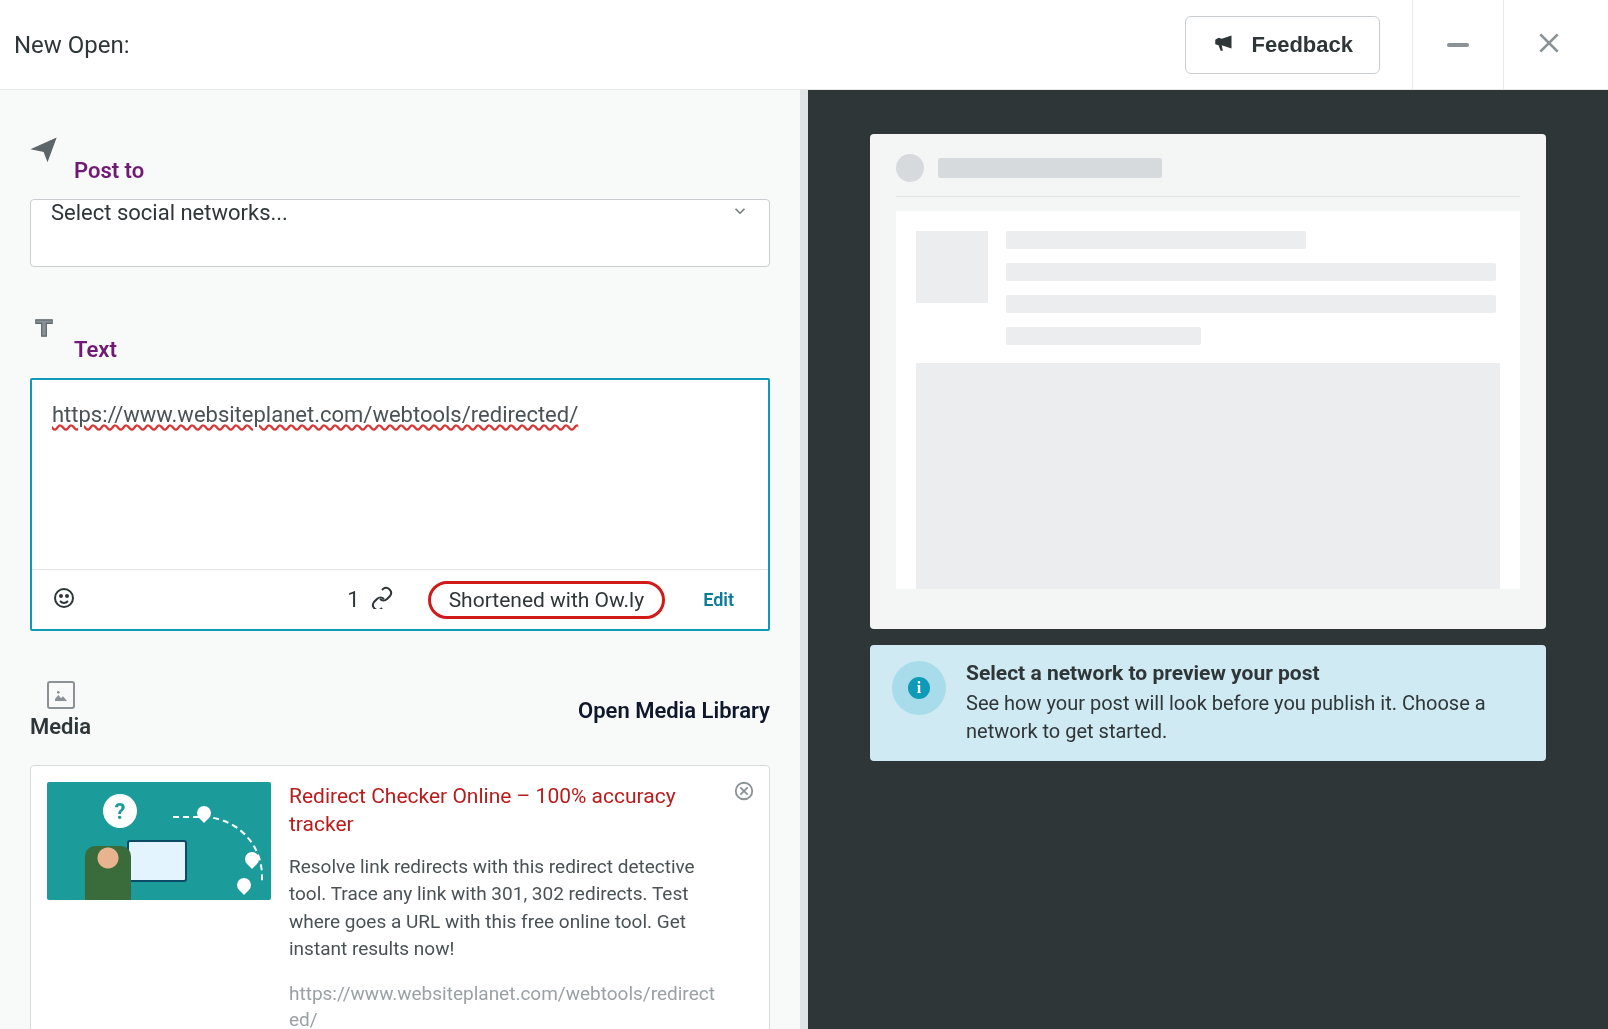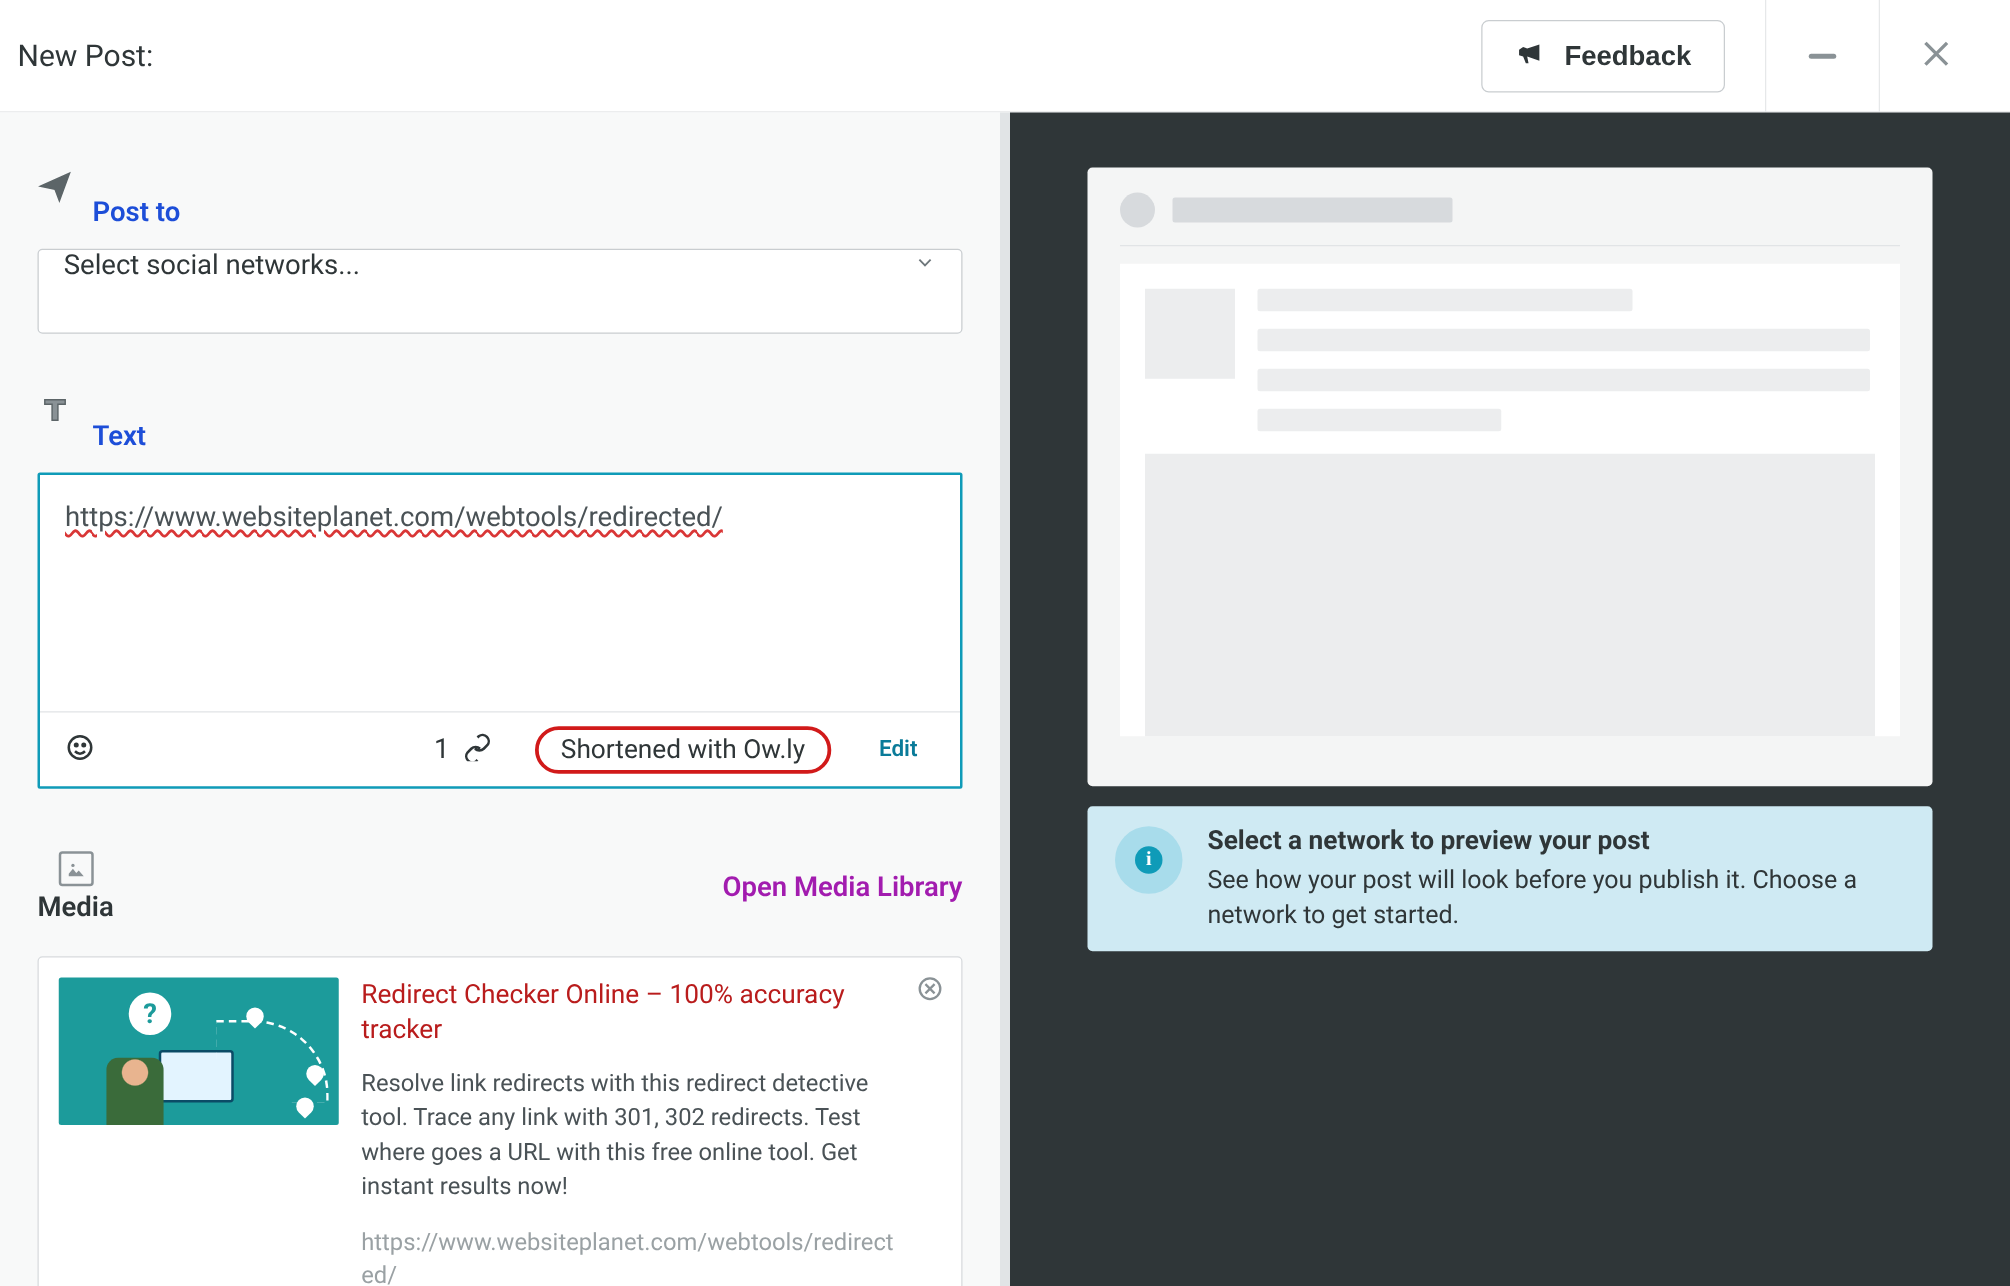--- a/index.html
+++ b/index.html
@@ -84,21 +84,21 @@
     align-items: center;
     gap: 16px;
     margin-bottom: 16px;
   }
   .section-header .icon-slot svg {
     width: 28px; height: 28px; fill: #5c6568; stroke: #5c6568;
   }
   .section-header h3 {
     font-size: 22px;
     font-weight: 600;
-    color: #1d4ed8;
+    color: #701a75;
     margin-top: 40px;
   }
 
   
   .select-box {
     border: 1px solid #c9cdd0;
     background: #fff;
     border-radius: 4px;
     height: 68px;
     display: flex;
@@ -185,21 +185,21 @@
   }
   .media-header-row .left .icon-slot {
     width: 28px; height: 28px; border: 2px solid #8a9296; border-radius: 3px;
     display: flex; align-items: center; justify-content: center;
   }
   .media-header-row .left .icon-slot svg { width: 16px; height: 16px; fill: #8a9296; }
   .media-header-row h3 { font-size: 22px; font-weight: 600; }
   .open-media {
     font-size: 22px;
     font-weight: 600;
-    color: #a21caf;
+    color: #0f172a;
     cursor: pointer;
   }
 
   .media-card {
     border: 1px solid #d7dadd;
     border-radius: 4px;
     background: #fff;
     padding: 16px;
     display: flex;
     gap: 18px;
@@ -302,21 +302,21 @@
     display:flex; align-items:center; justify-content:center; color:#fff; font-weight:700;
     font-size: 16px; font-family: Georgia, serif;
   }
   .info-banner .info-text .t { font-size: 21px; font-weight: 700; color: #2f3638; margin-bottom: 4px; }
   .info-banner .info-text .d { font-size: 20px; color: #2f3638; line-height: 1.4; }
 </style>
 </head>
 <body>
 
 <div class="topbar">
-  <div class="topbar-left">New Post:</div>
+  <div class="topbar-left">New Open:</div>
   <div class="topbar-right">
     <button class="feedback-btn">
       <span>
         <svg viewBox="0 0 24 24">
             <path d="M3 10v4l3 1 2 5h2l-1-5 9 3V6l-9 3-3-1-3 2z"></path>
           </svg>
       </span>
       <span>Feedback</span>
     </button>
     <div class="vsep"></div>

